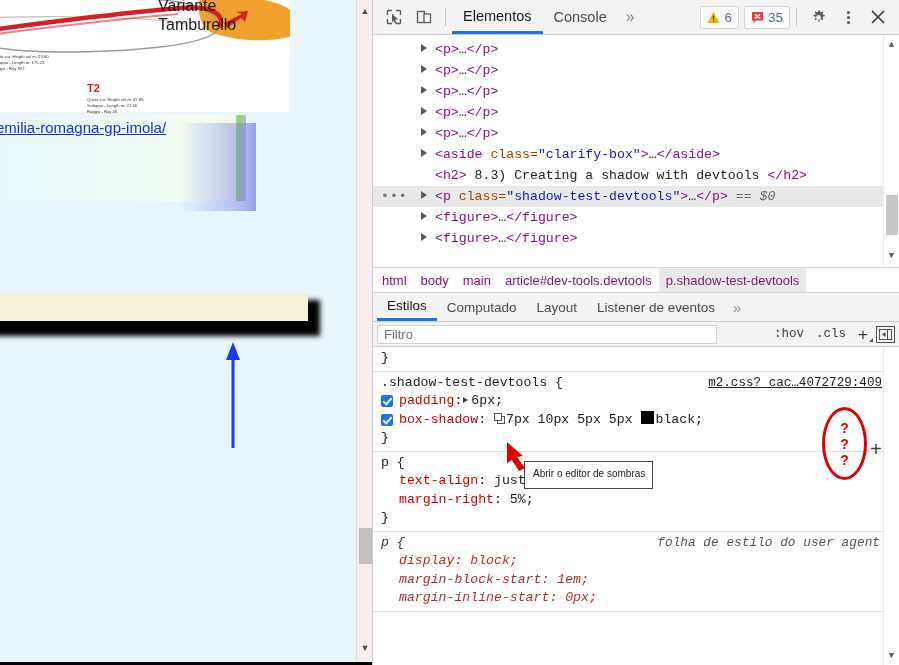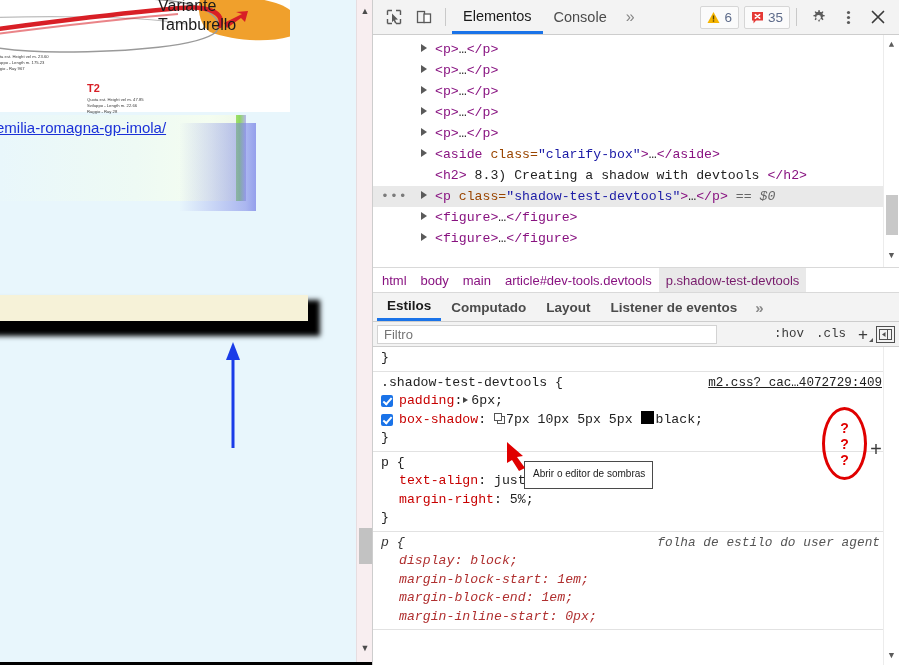--- a/index.html
+++ b/index.html
@@ -210,21 +210,20 @@
   .crumb:first-child { padding-left: 9px; }
   .crumb.active { background: #e9e9e9; color: #771b6b; }
 
   
   .styles-tabs {
     height: 29px;
     background: #f3f3f3;
     border-bottom: 1px solid #cdcdcd;
     display: flex; align-items: center;
     box-sizing: border-box;
-    font-weight: bold;
   }
   .st-tab {
     height: 28px; padding: 0 10px;
     display: flex; align-items: center;
     font-size: 13.5px; color: #4b4b4b; cursor: pointer;
     box-sizing: border-box;
   }
   .st-tab:first-child { margin-left: 4px; }
   .st-tab.active { color: #1a1a1a; border-bottom: 3px solid #1a73e8; }
   .st-more { padding: 0 8px; color: #8a8a8a; font-size: 15px; cursor: pointer; }
@@ -645,23 +644,20 @@
           <span class="sel-name" style="font-style:italic;">p {</span>
           <span class="ua-note">folha de estilo do user agent</span>
         </div>
         <div class="decl" style="padding-left:26px;">
           <span class="prop">display</span><span class="pval">: </span><span class="pval">block</span><span class="pval">;</span>
         </div>
         <div class="decl" style="padding-left:26px;">
           <span class="prop">margin-block-start</span><span class="pval">: </span><span class="pval">1em</span><span class="pval">;</span>
         </div>
         <div class="decl" style="padding-left:26px;">
-          <span class="prop">margin-block-end</span><span class="pval">: </span><span class="pval">1em</span><span class="pval">;</span>
-        </div>
-        <div class="decl" style="padding-left:26px;">
           <span class="prop">margin-inline-start</span><span class="pval">: </span><span class="pval">0px</span><span class="pval">;</span>
         </div>
       </div>
 
       <div class="tooltip">Abrir o editor de sombras</div>
 
       <svg class="red-arrow" width="34" height="34" viewBox="0 0 34 34">
         <polygon points="2,2 18,16 12,17 20,28 14,31 7,20 2,23" fill="#e00000"></polygon>
       </svg>
 

